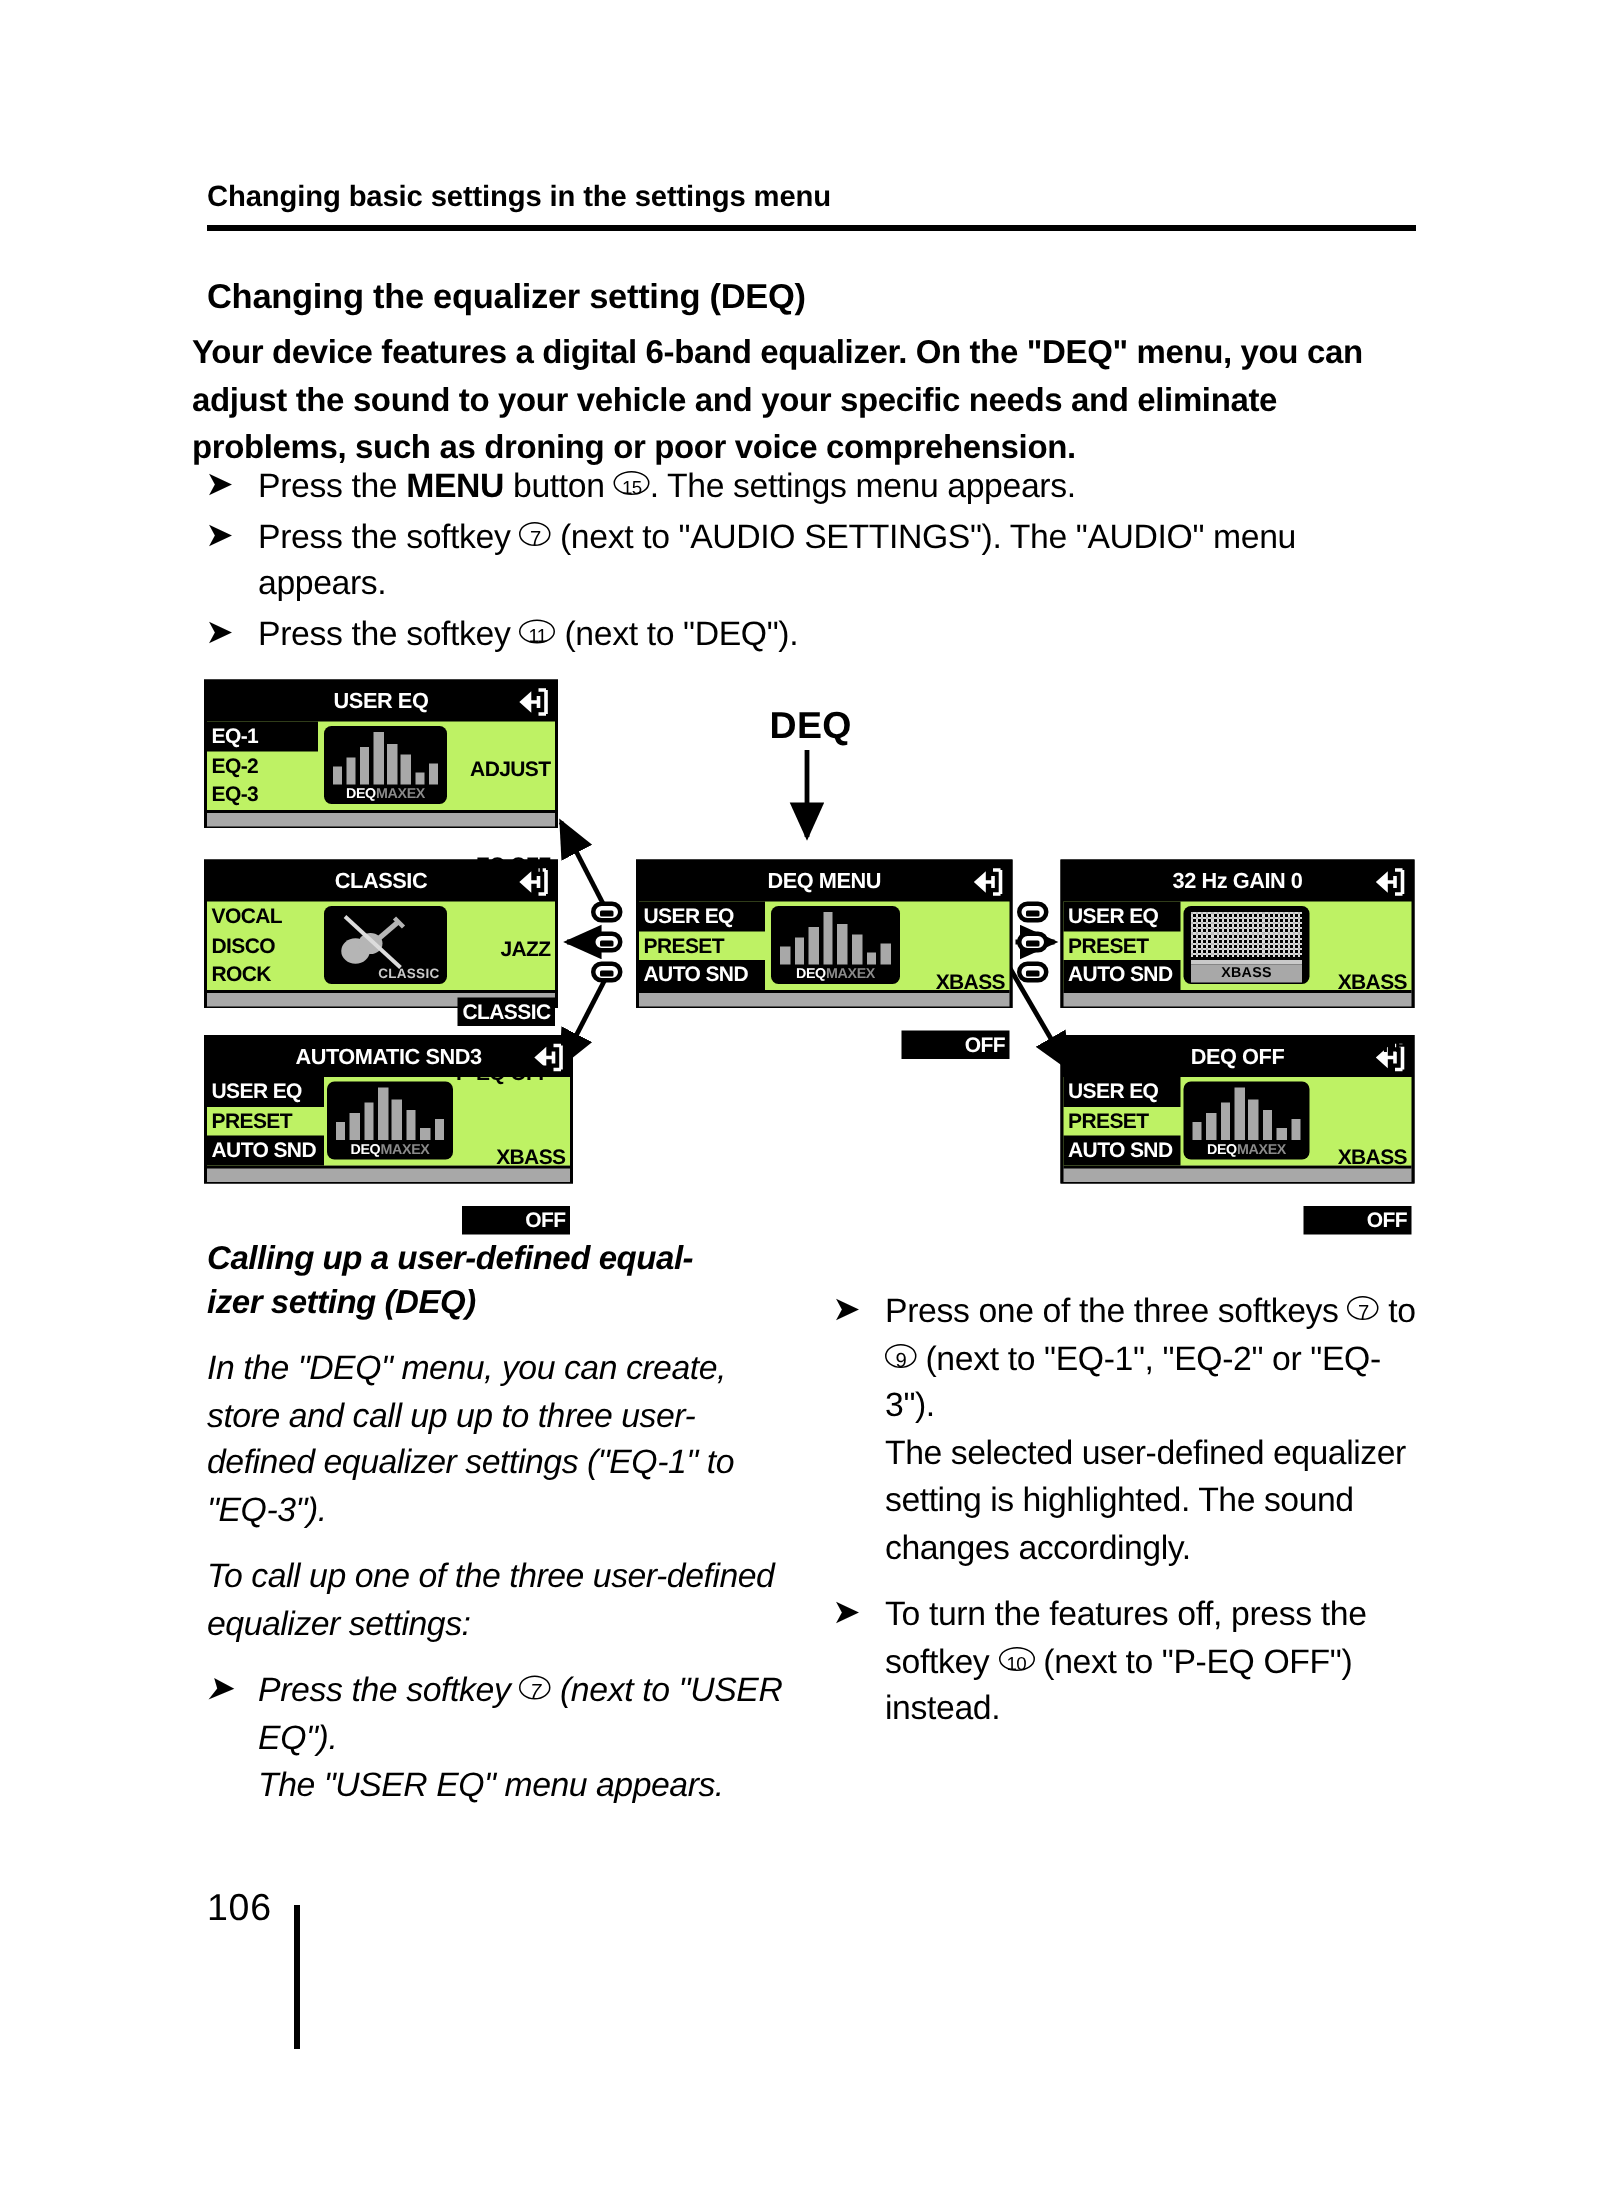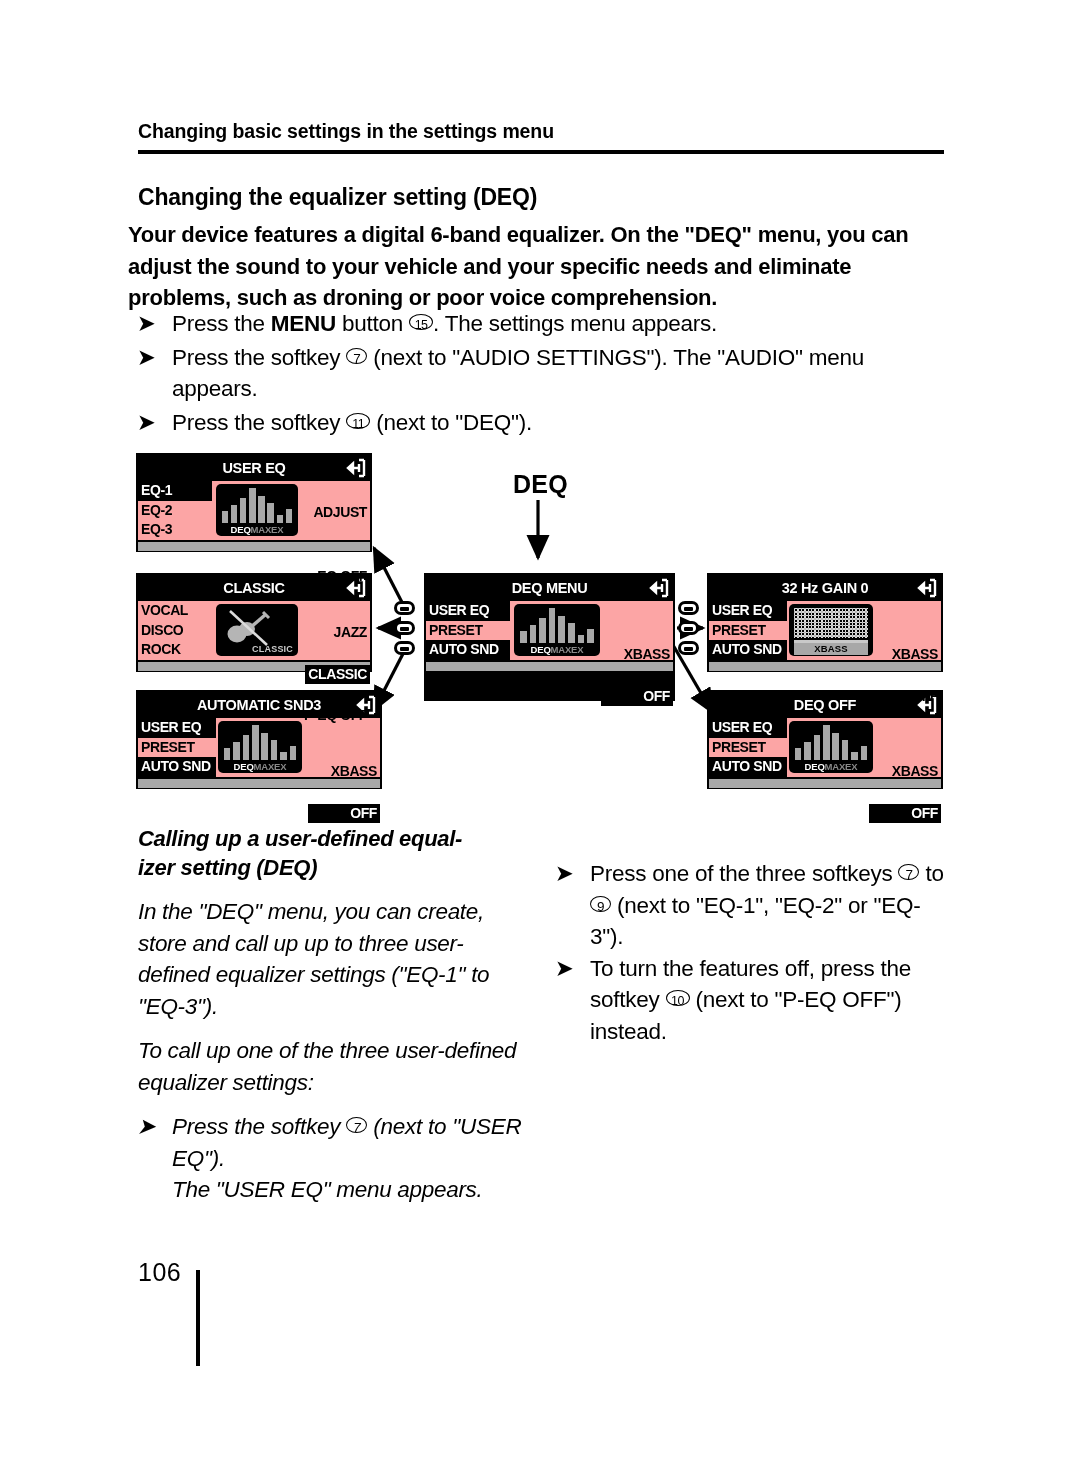--- a/index.html
+++ b/index.html
@@ -148,21 +148,21 @@
   .back-icon {
     position: absolute;
     right: 4px;
     top: 3px;
     width: 20px;
     height: 20px;
   }
   .panel-body {
     position: relative;
     height: 59px;
-    background: #fca5a5;
+    background: #bef264;
     display: flex;
     align-items: stretch;
   }
   .col-left, .col-right {
     width: 74px;
     display: flex;
     flex-direction: column;
     justify-content: flex-start;
     z-index: 2;
   }
@@ -451,21 +451,21 @@
         </div>
         <div class="col-right">
           <div class="cell right">JAZZ</div>
           <div class="cell right hl">CLASSIC</div>
           <div class="cell right">P-EQ OFF</div>
         </div>
       </div>
       <div class="panel-footer"></div>
     </div>
 
-    <div class="panel" style="left:424px; top:573px; width:251px; height:128px;">
+    <div class="panel" style="left:424px; top:573px; width:251px; height:99px;">
       <div class="panel-title">
         <span>DEQ MENU</span>
         <svg class="back-icon" viewBox="0 0 20 20">
           <path d="M18,2 L18,18 M18,2 L13,2 M18,18 L13,18 M13,6 L13,14 M13,10 L3,10 M7,5.5 L2,10 L7,14.5 Z" fill="#fff" stroke="#fff" stroke-width="2.4"></path>
         </svg>
       </div>
       <div class="panel-body">
         <div class="col-left" style="width:84px;">
           <div class="cell hl">USER EQ</div>
           <div class="cell">PRESET</div>
@@ -609,20 +609,21 @@
       <span>Press the softkey </span><span class="keynum">7</span><span> (next to "USER EQ").</span>
     </div>
     <div class="para indent" style="margin-top:0;">The "USER EQ" menu appears.</div>
   </div>
 
   <div class="col-b">
     <div class="bullet" style="position:relative; margin-bottom:0;">
       <span class="arrow">➤</span>
       <span>Press one of the three softkeys </span><span class="keynum">7</span><span> to </span><span class="keynum">9</span><span> (next to "EQ-1", "EQ-2" or "EQ-3").</span>
     </div>
+    <div class="para indent">The selected user-defined equalizer setting is highlighted. The sound changes accordingly.</div>
     <div class="bullet" style="position:relative; margin-bottom:0;">
       <span class="arrow">➤</span>
       <span>To turn the features off, press the softkey </span><span class="keynum wide">10</span><span> (next to "P-EQ OFF") instead.</span>
     </div>
   </div>
 
   <div class="folio">106</div>
   <div class="folio-rule"></div>
 
 </div>

